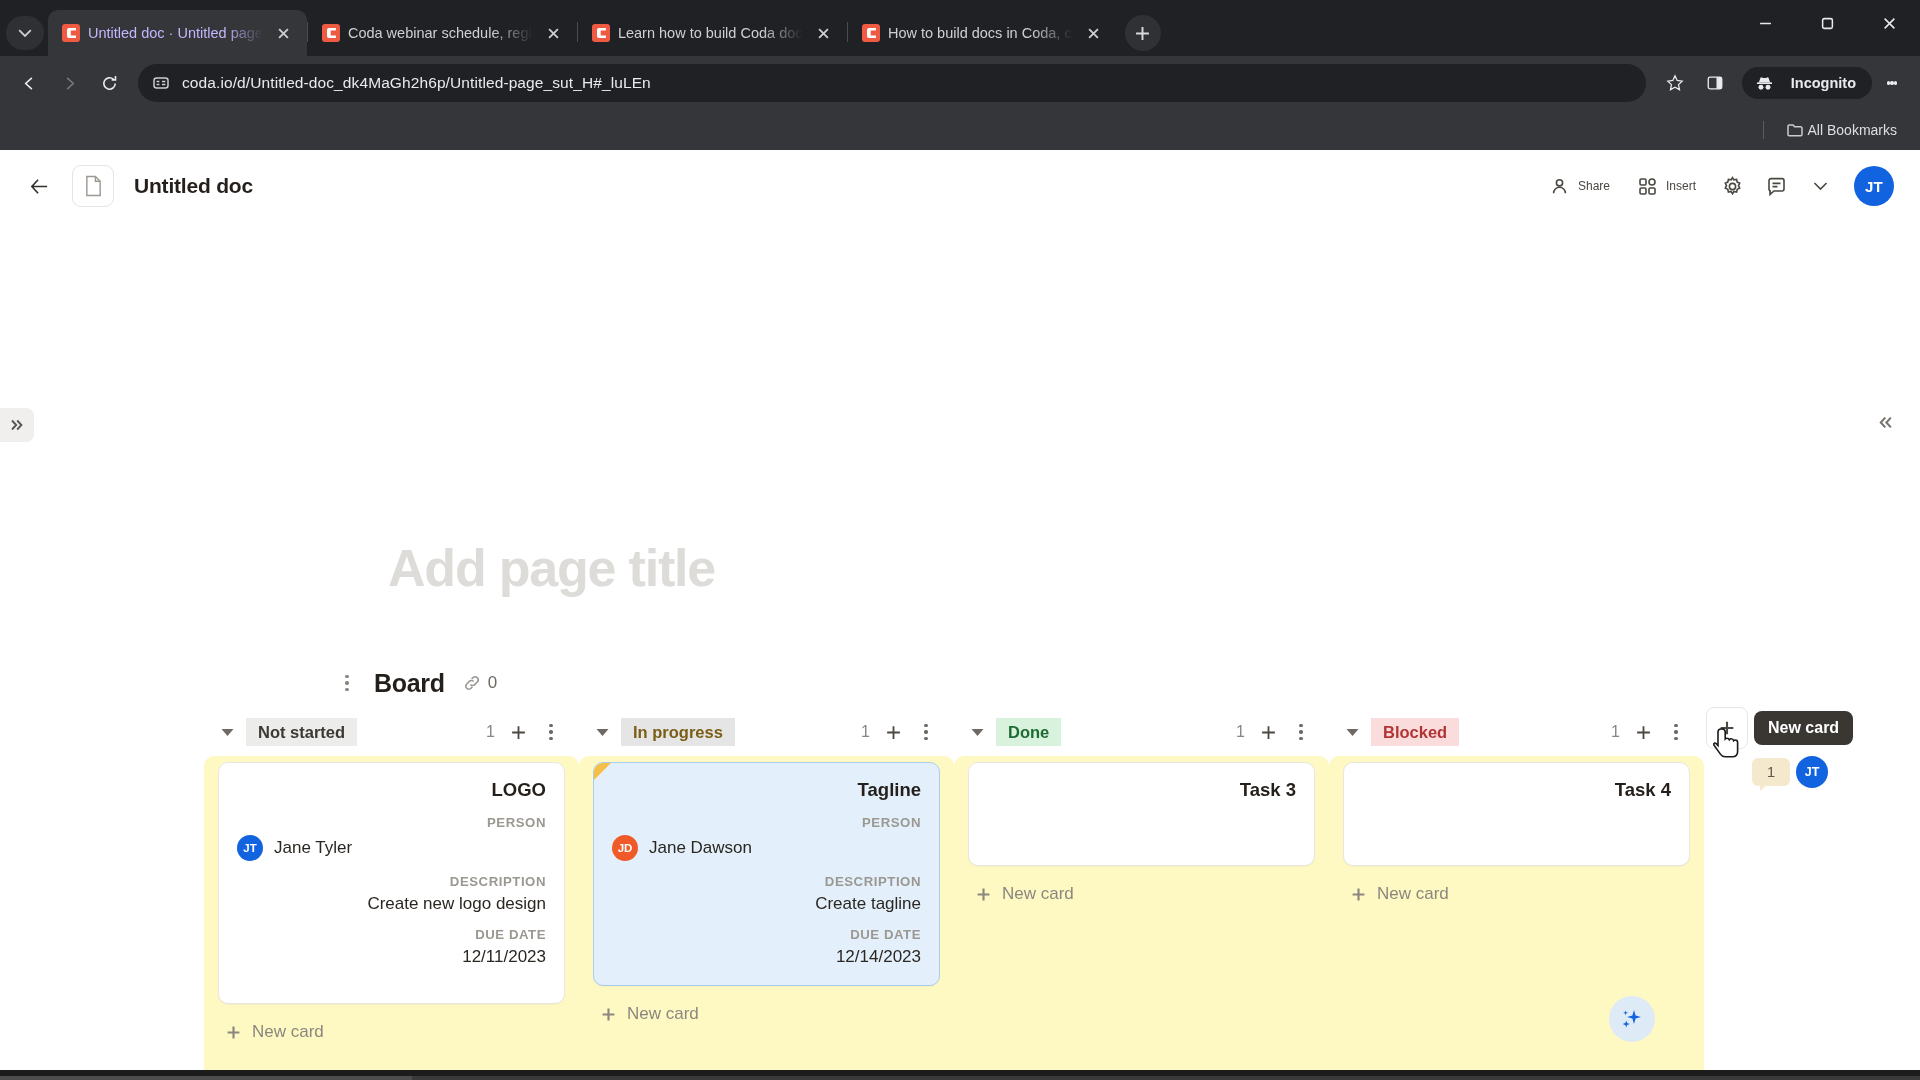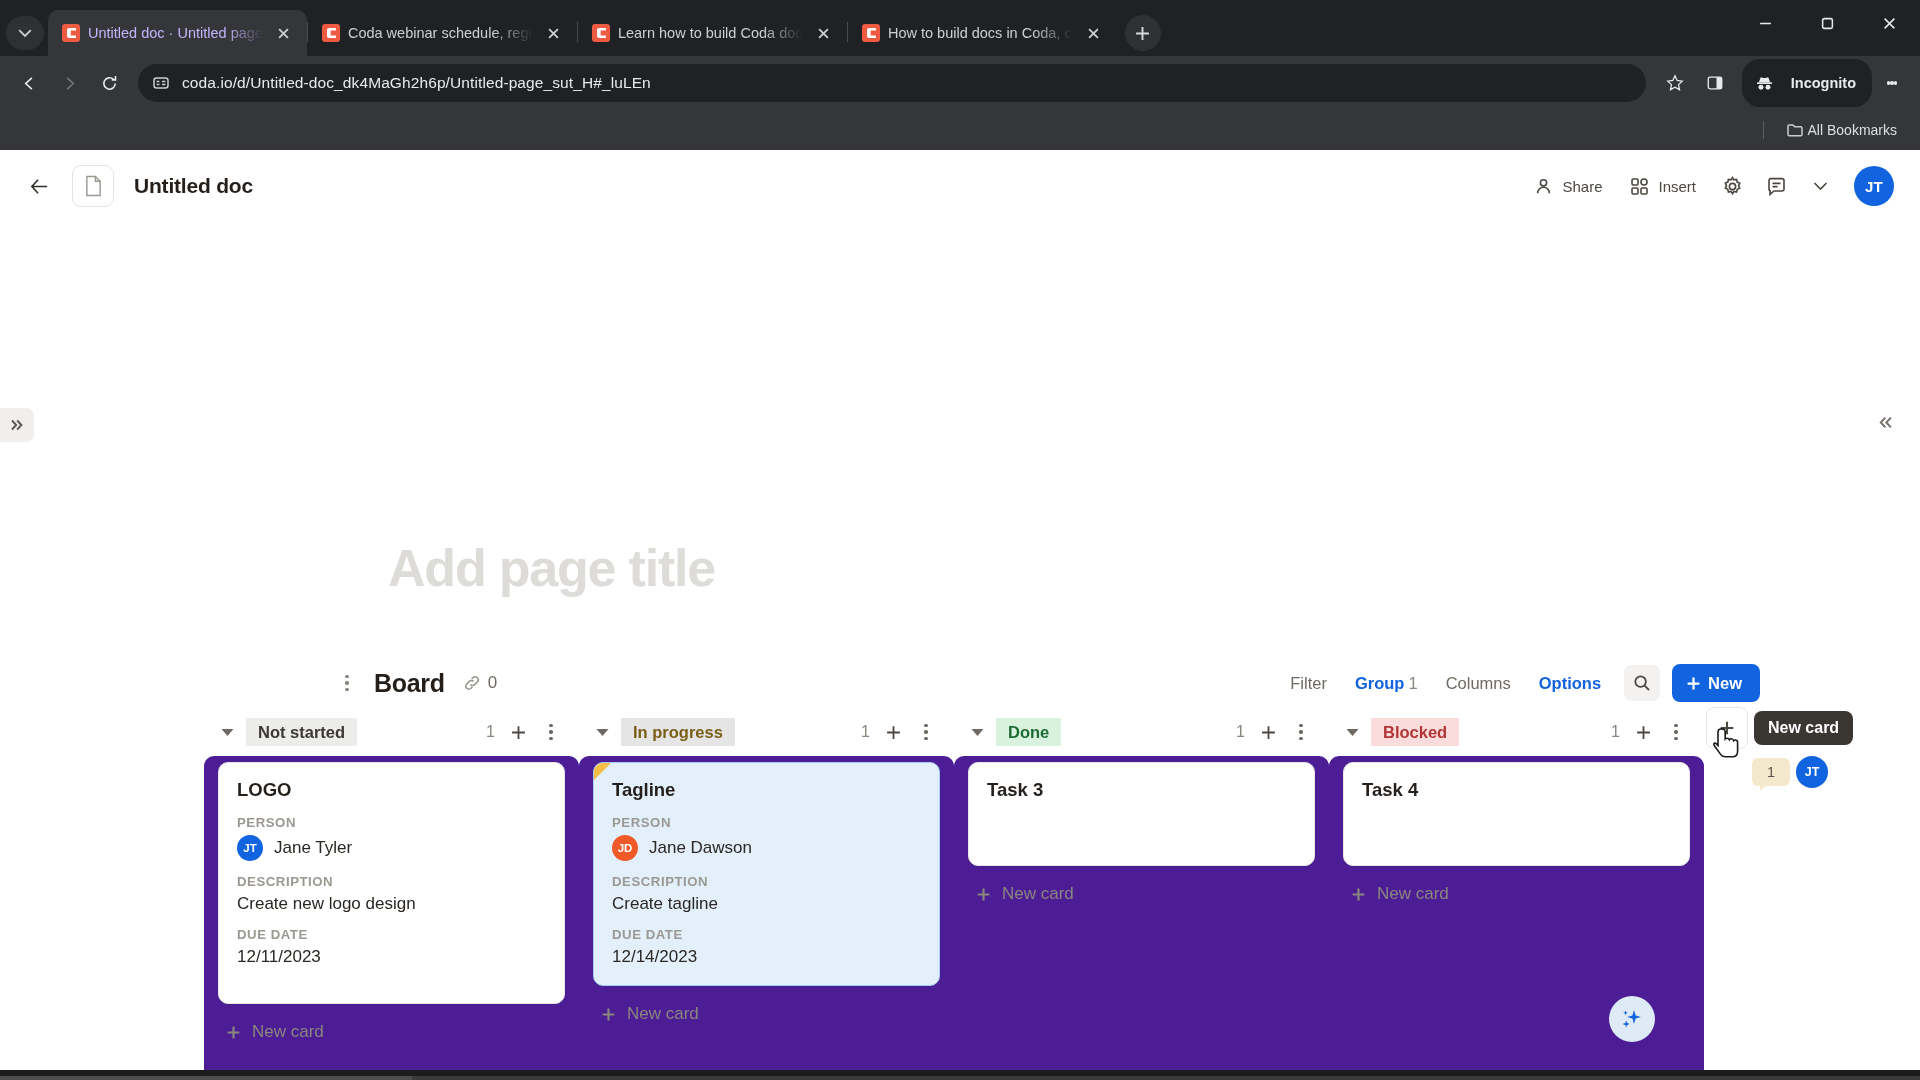--- a/index.html
+++ b/index.html
@@ -72,21 +72,21 @@
   .urlbox {
     flex:1; height:38px; background:#202124; border-radius:19px;
     display:flex; align-items:center; padding: 0 14px; margin: 0 8px; gap:12px; cursor:text;
   }
   .urlbox .siteinfo { width:18px; height:18px; flex:none; display:flex; align-items:center; justify-content:center; }
   .urlbox .siteinfo svg { width:16px; height:16px; stroke:#c9ccd0; fill:none; stroke-width:1.5; }
   .urlbox .urltext { font-size:15.5px; color:#e8eaed; white-space:nowrap; overflow:hidden; letter-spacing: 0.1px; }
   .omni-icon { width:38px; height:38px; border-radius:50%; display:flex; align-items:center; justify-content:center; cursor:pointer; flex:none; }
   .omni-icon svg { width:18px; height:18px; stroke:#e8eaed; fill:none; stroke-width:1.5; }
   .incognito {
-    height:48px; border-radius:18px; background:#202124; display:flex; align-items:center;
+    height:32px; border-radius:18px; background:#202124; display:flex; align-items:center;
     gap:17px; padding: 0 16px 0 13px; margin-left:6px; cursor:pointer; flex:none;
   }
   .incognito svg { width:19px; height:19px; fill:#e8eaed; }
   .incognito span { font-size:14.5px; color:#e8eaed; font-weight:600; }
   .kebab { width:36px; height:38px; display:flex; align-items:center; justify-content:center; cursor:pointer; flex:none; }
   .kebab .dot { width:3.4px; height:3.4px; border-radius:50%; background:#e8eaed; margin:1.6px 0; }
 
   
   .bookmarks { height: 40px; background:#35363a; display:flex; align-items:center; justify-content:flex-end; padding-right:14px; flex:none; }
   .bm-sep { width:1px; height:18px; background:#5b5d61; margin-right:14px; }
@@ -103,21 +103,21 @@
   .hdr-back { width:42px; height:42px; display:flex; align-items:center; justify-content:center; cursor:pointer; border-radius:6px; }
   .hdr-back svg { width:21px; height:21px; stroke:#32302c; stroke-width:1.7; fill:none; }
   .hdr-doc-icon {
     width:42px; height:42px; margin-left:12px; border:1px solid #e6e4e1; border-radius:9px;
     display:flex; align-items:center; justify-content:center; cursor:pointer; flex:none;
   }
   .hdr-doc-icon svg { width:19px; height:22px; stroke:#9b9892; stroke-width:1.5; fill:none; }
   .hdr-title { font-size:21px; font-weight:700; color:#241f1a; margin-left:20px; cursor:text; letter-spacing:-0.2px; }
   .hdr-right { margin-left:auto; display:flex; align-items:center; gap:4px; }
   .hdr-btn { display:flex; align-items:center; gap:9px; padding: 8px 12px; border-radius:7px; cursor:pointer; }
-  .hdr-btn span { font-size:15px; color:#4b4741; }
+  .hdr-btn span { font-size:12px; color:#4b4741; }
   .hdr-btn svg { stroke:#4b4741; fill:none; stroke-width:1.6; }
   .hdr-icon { width:40px; height:40px; border-radius:7px; display:flex; align-items:center; justify-content:center; cursor:pointer; }
   .hdr-icon svg { stroke:#4b4741; fill:none; stroke-width:1.6; }
   .avatar {
     width:40px; height:40px; border-radius:50%; background:#1263E0; color:#fff;
     display:flex; align-items:center; justify-content:center;
     font-size:15px; font-weight:700; cursor:pointer; margin-left:10px; letter-spacing:0.3px;
   }
 
   
@@ -166,21 +166,21 @@
   .col { width: 375px; flex:none; display:flex; flex-direction:column; }
   .col-head { height:44px; display:flex; align-items:center; padding: 0 18px 0 14px; gap:10px; }
   .col-caret { width:18px; height:18px; display:flex; align-items:center; justify-content:center; cursor:pointer; flex:none; }
   .col-caret svg { width:13px; height:9px; fill:#6e6a63; }
   .pill { height:28px; border-radius:0; display:flex; align-items:center; padding: 0 12px; font-size:16.5px; font-weight:600; white-space:nowrap; cursor:pointer; }
   .col-count { margin-left:auto; font-size:16px; color:#8b877f; }
   .col-plus { width:26px; height:26px; display:flex; align-items:center; justify-content:center; cursor:pointer; flex:none; }
   .col-plus svg { width:17px; height:17px; stroke:#4b4741; stroke-width:1.7; fill:none; }
   .col-kebab { width:20px; height:26px; display:flex; flex-direction:column; align-items:center; justify-content:center; cursor:pointer; flex:none; }
   .col-kebab .dot { width:3.3px; height:3.3px; border-radius:50%; background:#6e6a63; margin:1.6px 0; }
-  .col-body { flex:1; background:#4c1d95; border-radius:10px; padding: 6px 14px 0 14px; margin-top:2px; }
+  .col-body { flex:1; background:#fef9c3; border-radius:10px; padding: 6px 14px 0 14px; margin-top:2px;text-align:right; }
 
   .card {
     background:#ffffff; border:1px solid #e8e6e3; border-radius:10px;
     padding: 16px 18px 18px 18px; cursor:pointer; position:relative; overflow:hidden;
     box-shadow: 0 1px 1px rgba(0,0,0,0.035);
   }
   .card.selected { background:#e3f0fb; border:1px solid #a7cdf0; }
   .card .flag {
     position:absolute; left:0; top:0; width:0; height:0;
     border-top: 17px solid #F5BE46; border-right: 17px solid transparent;
@@ -465,40 +465,20 @@
         </div>
         <div class="bb-name">Board</div>
         <div class="bb-links">
           <svg viewBox="0 0 18 18">
               <path d="M7.4 10.6 a3 3 0 0 0 4.3 0 l2.6-2.6 a3 3 0 1 0-4.3-4.3 L8.6 4.9"></path>
               <path d="M10.6 7.4 a3 3 0 0 0-4.3 0 L3.7 10 a3 3 0 1 0 4.3 4.3 l1.4-1.4"></path>
             </svg>
           <span>0</span>
         </div>
 
-        <div class="bb-right">
-          <div class="bb-opt gray">Filter</div>
-          <div class="bb-opt blue">
-            <span>Group</span><span class="cnt">1</span>
-          </div>
-          <div class="bb-opt gray">Columns</div>
-          <div class="bb-opt blue">Options</div>
-          <div class="bb-search">
-            <svg viewBox="0 0 18 18">
-                <circle cx="7.6" cy="7.6" r="5.3"></circle>
-                <path d="M11.6 11.6 L16 16"></path>
-              </svg>
-          </div>
-          <div class="bb-new">
-            <svg viewBox="0 0 14 14">
-                <path d="M7 1.5 V12.5 M1.5 7 H12.5"></path>
-              </svg>
-            <span>New</span>
-          </div>
-        </div>
       </div>
 
       <div class="board">
 
         <div class="col">
           <div class="col-head">
             <span class="col-caret">
                 <svg viewBox="0 0 13 9">
                   <path d="M0.5 1 L6.5 8 L12.5 1 Z"></path>
                 </svg>

